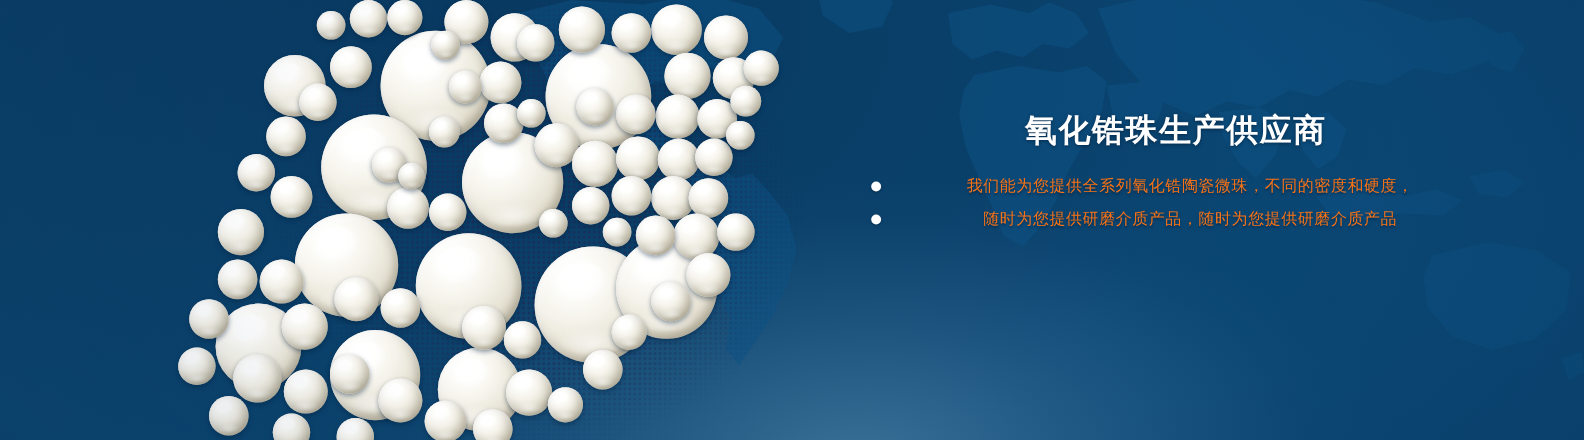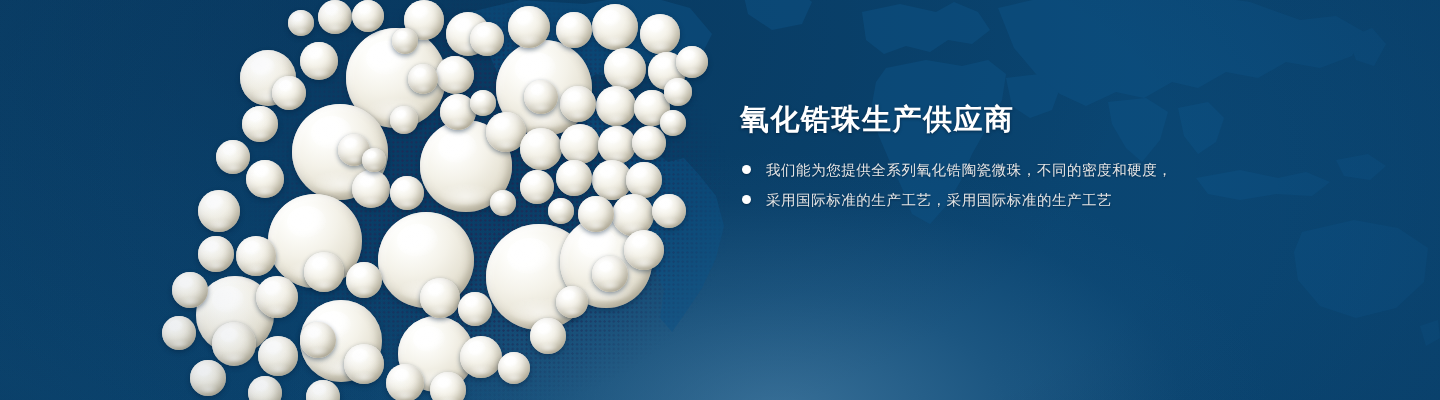--- a/index.html
+++ b/index.html
@@ -85,22 +85,23 @@
     left:22%;bottom:8%;
     width:56%;height:22%;
     border-radius:50%;
     background:radial-gradient(ellipse at 50% 60%, rgba(255,255,255,0.55) 0%, rgba(255,255,255,0.18) 50%, rgba(255,255,255,0) 80%);
     filter:blur(1.2px);
   }
 
   
   .copy{
     position:absolute;
-    left:738px;top:104px;
+    left:788px;top:104px;
     width:560px;
+    text-align:center;
   }
   .headline{
     margin:0 0 22px 2px;
     font-size:29px;
     line-height:1.1;
     font-weight:700;
     color:#ffffff;
     letter-spacing:1.5px;
     text-shadow:0 1px 3px rgba(3,26,50,0.65);
     white-space:nowrap;
@@ -108,21 +109,21 @@
   .bullets{
     list-style:none;
     margin:0;padding:0;
   }
   .bullet{
     position:relative;
     padding-left:28px;
     margin-bottom:6px;
     font-size:14.5px;
     line-height:24px;
-    color:#e5e5e5;
+    color:#f97316;
     letter-spacing:0.55px;
     text-shadow:0 1px 2px rgba(3,26,50,0.55);
   }
   .bullet:last-child{margin-bottom:0;}
   .dot{
     position:absolute;
     left:4px;top:7.5px;
     width:9px;height:9px;
     border-radius:50%;
     background:#ffffff;
@@ -270,19 +271,19 @@
     <ul class="bullets">
 
       <li class="bullet">
         <span class="dot"></span>
         <span class="bullet-line">我们能为您提供全系列氧化锆陶瓷微珠，不同的密度和硬度，</span>
       </li>
 
 
       <li class="bullet">
         <span class="dot"></span>
-        <span class="bullet-line">采用国际标准的生产工艺，采用国际标准的生产工艺</span>
+        <span class="bullet-line">随时为您提供研磨介质产品，随时为您提供研磨介质产品</span>
       </li>
 
     </ul>
   </div>
 
 </div>
 
 </body></html>

